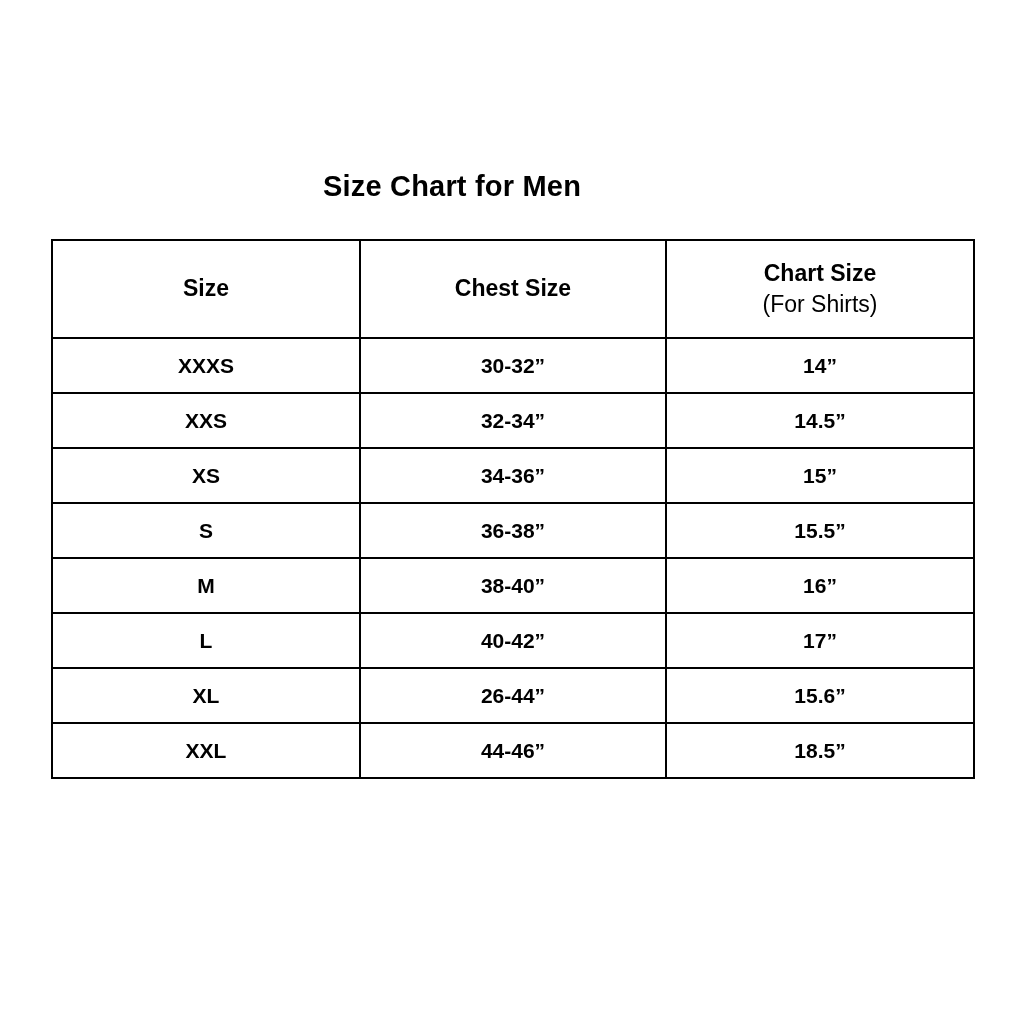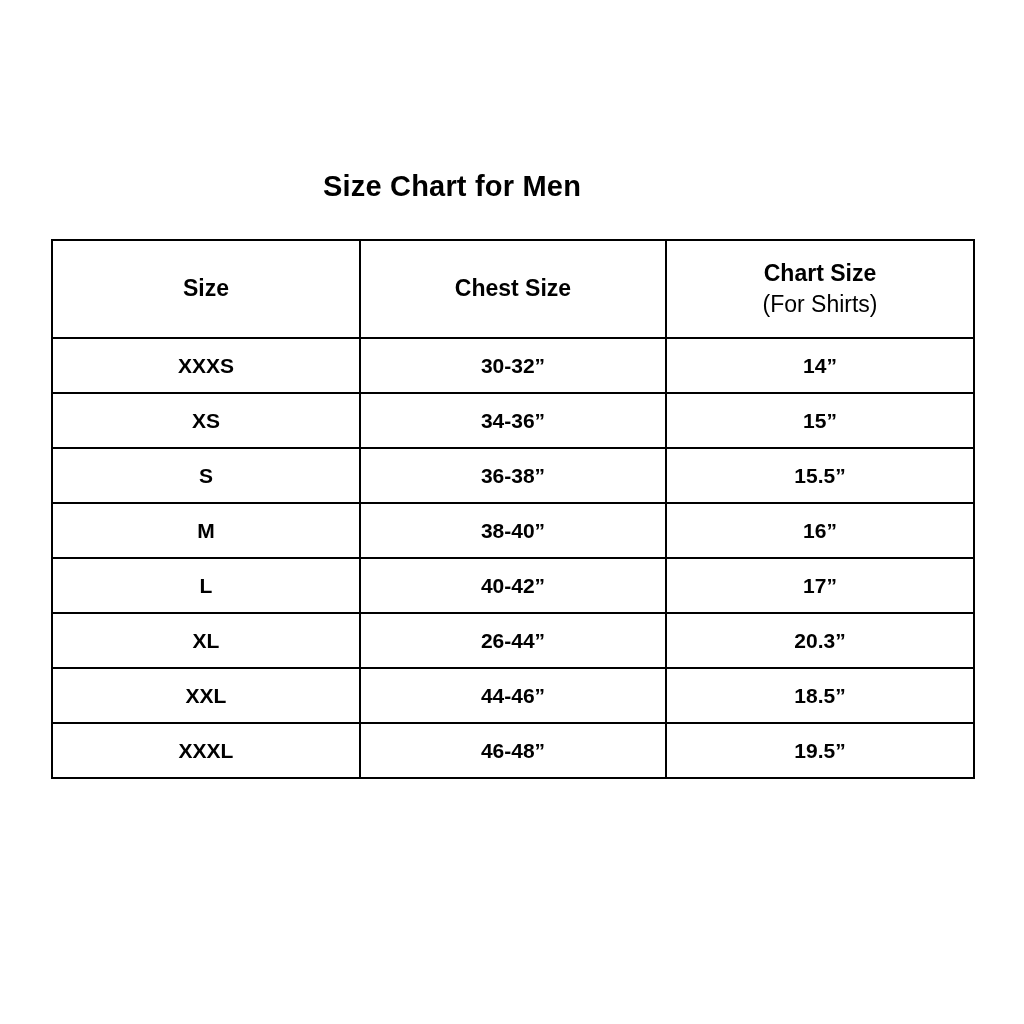--- a/index.html
+++ b/index.html
@@ -102,20 +102,25 @@
           </th>
         </tr>
       </thead>
       <tbody>
         <tr>
           <td class="size-cell">XXXS</td>
           <td>30-32”</td>
           <td>14”</td>
         </tr>
         <tr>
+          <td class="size-cell">XXS</td>
+          <td>32-34”</td>
+          <td>14.5”</td>
+        </tr>
+        <tr>
           <td class="size-cell">XS</td>
           <td>34-36”</td>
           <td>15”</td>
         </tr>
         <tr>
           <td class="size-cell">S</td>
           <td>36-38”</td>
           <td>15.5”</td>
         </tr>
         <tr>
@@ -124,29 +129,24 @@
           <td>16”</td>
         </tr>
         <tr>
           <td class="size-cell">L</td>
           <td>40-42”</td>
           <td>17”</td>
         </tr>
         <tr>
           <td class="size-cell">XL</td>
           <td>26-44”</td>
-          <td>20.3”</td>
+          <td>15.6”</td>
         </tr>
         <tr>
           <td class="size-cell">XXL</td>
           <td>44-46”</td>
           <td>18.5”</td>
-        </tr>
-        <tr>
-          <td class="size-cell">XXXL</td>
-          <td>46-48”</td>
-          <td>19.5”</td>
         </tr>
       </tbody>
     </table>
   </div>
 
 </div>
 
 </body></html>

